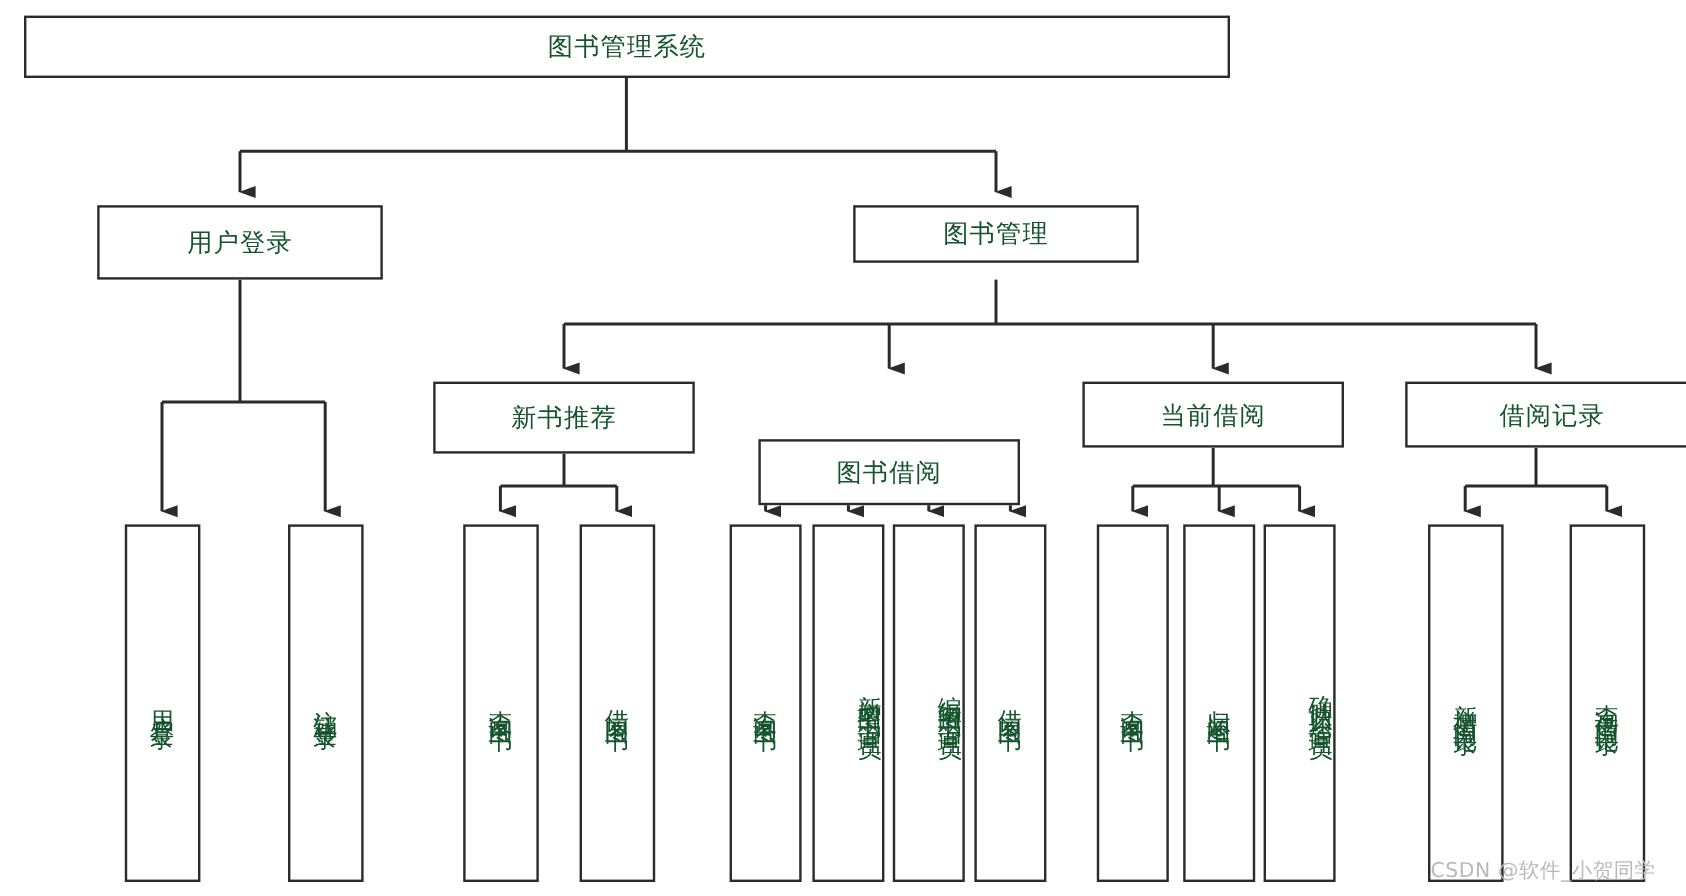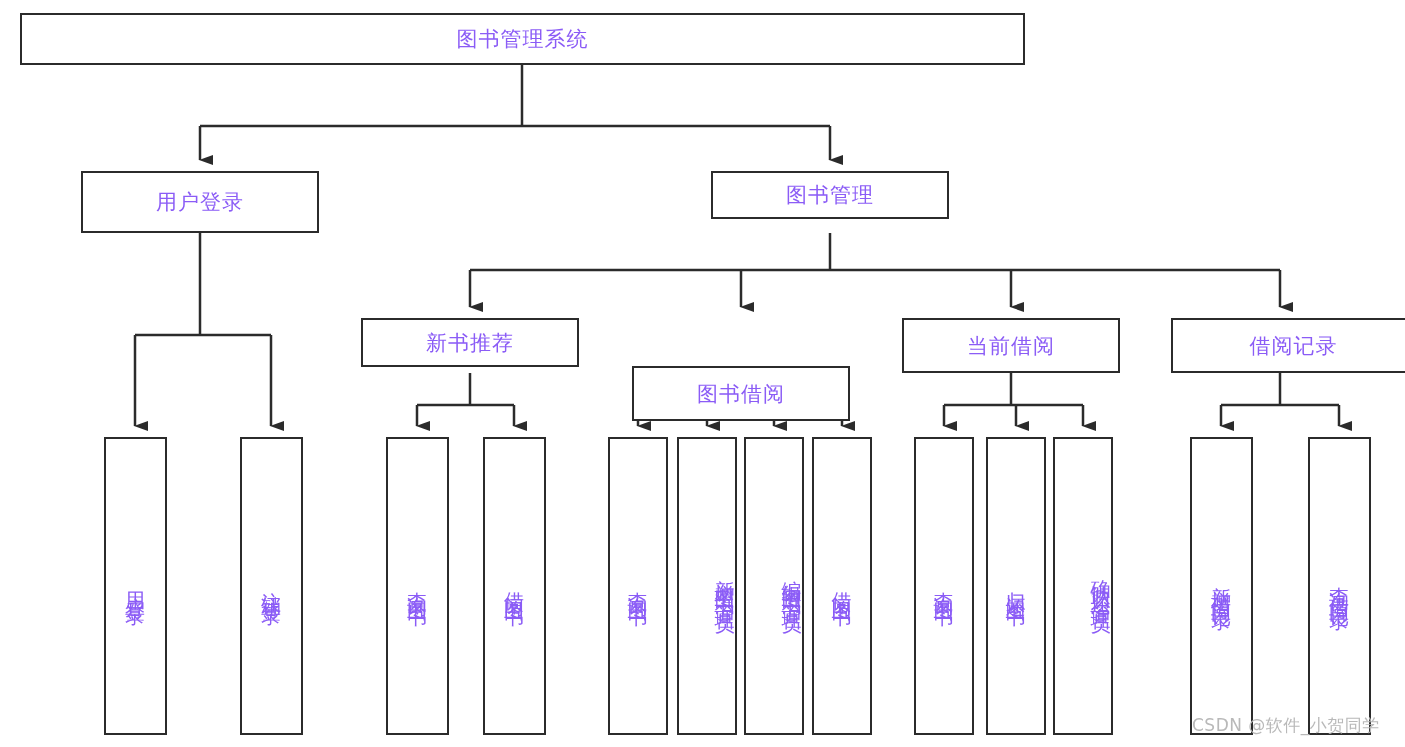--- a/index.html
+++ b/index.html
@@ -27,21 +27,21 @@
     pointer-events: none;
   }
   .node {
     position: absolute;
     box-sizing: border-box;
     background: #ffffff;
     border: 2px solid #2b2b2b;
     display: flex;
     align-items: center;
     justify-content: center;
-    color: #8b5cf6;
+    color: #14532d;
   }
   .node.h {
     font-size: 21px;
     letter-spacing: 1px;
   }
   .node.v {
     writing-mode: vertical-rl;
     text-orientation: upright;
     align-items: flex-start;
     justify-content: center;
@@ -130,21 +130,21 @@
     <span>图书管理系统</span>
   </div>
 
   <div class="node h" style="left: 81px; top: 171px; width: 238px; height: 62px;">
     <span>用户登录</span>
   </div>
   <div class="node h" style="left: 711px; top: 171px; width: 238px; height: 48px;">
     <span>图书管理</span>
   </div>
 
-  <div class="node h" style="left: 361px; top: 318px; width: 218px; height: 49px;">
+  <div class="node h" style="left: 361px; top: 318px; width: 218px; height: 60px;">
     <span>新书推荐</span>
   </div>
   <div class="node h" style="left: 632px; top: 318px; width: 218px; height: 55px; margin-top: 48px;">
     <span>图书借阅</span>
   </div>
   <div class="node h" style="left: 902px; top: 318px; width: 218px; height: 55px; align-items: center;">
     <span>当前借阅</span>
   </div>
   <div class="node h" style="left: 1171px; top: 318px; width: 245px; height: 55px;">
     <span>借阅记录</span>

